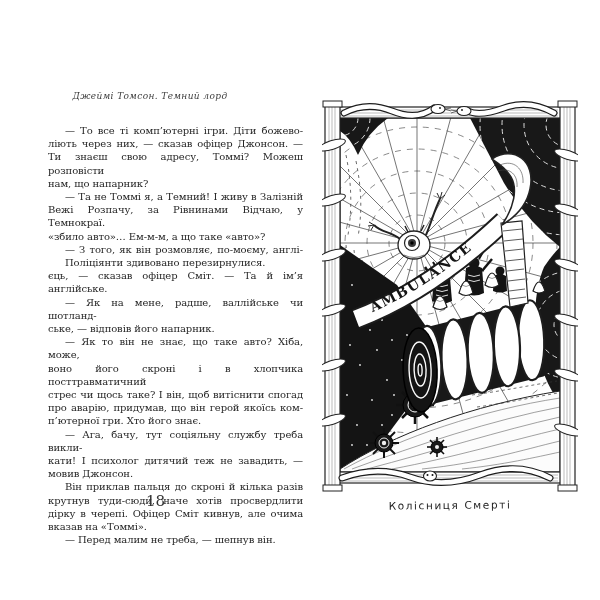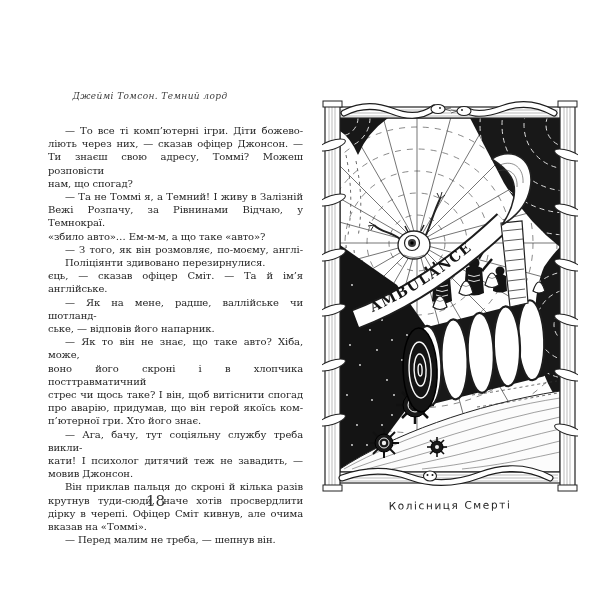--- a/index.html
+++ b/index.html
@@ -41,21 +41,21 @@
 <body>
 
 <div class="spread">
 
   <div>
     <div class="running-header">Джеймі Томсон. Темний лорд</div>
     <div class="body-text">
         <div class="line first cont">— То все ті комп’ютерні ігри. Діти божево-</div>
         <div class="line cont">ліють через них, — сказав офіцер Джонсон. —</div>
         <div class="line cont">Ти знаєш свою адресу, Томмі? Можеш розповісти</div>
-        <div class="line">нам, що спогад?</div>
+        <div class="line">нам, що напарник?</div>
         <div class="line first cont">— Та не Томмі я, а Темний! І живу в Залізній</div>
         <div class="line cont">Вежі Розпачу, за Рівнинами Відчаю, у Темнокраї.</div>
         <div class="line">«збило авто»… Ем-м-м, а що таке «авто»?</div>
         <div class="line first cont">— З того, як він розмовляє, по-моєму, англі-</div>
         <div class="line first">Поліціянти здивовано перезирнулися.</div>
         <div class="line">єць, — сказав офіцер Сміт. — Та й ім’я англійське.</div>
         <div class="line first cont">— Як на мене, радше, валлійське чи шотланд-</div>
         <div class="line">ське, — відповів його напарник.</div>
         <div class="line first cont">— Як то він не знає, що таке авто? Хіба, може,</div>
         <div class="line cont">воно його скроні і в хлопчика посттравматичний</div>

